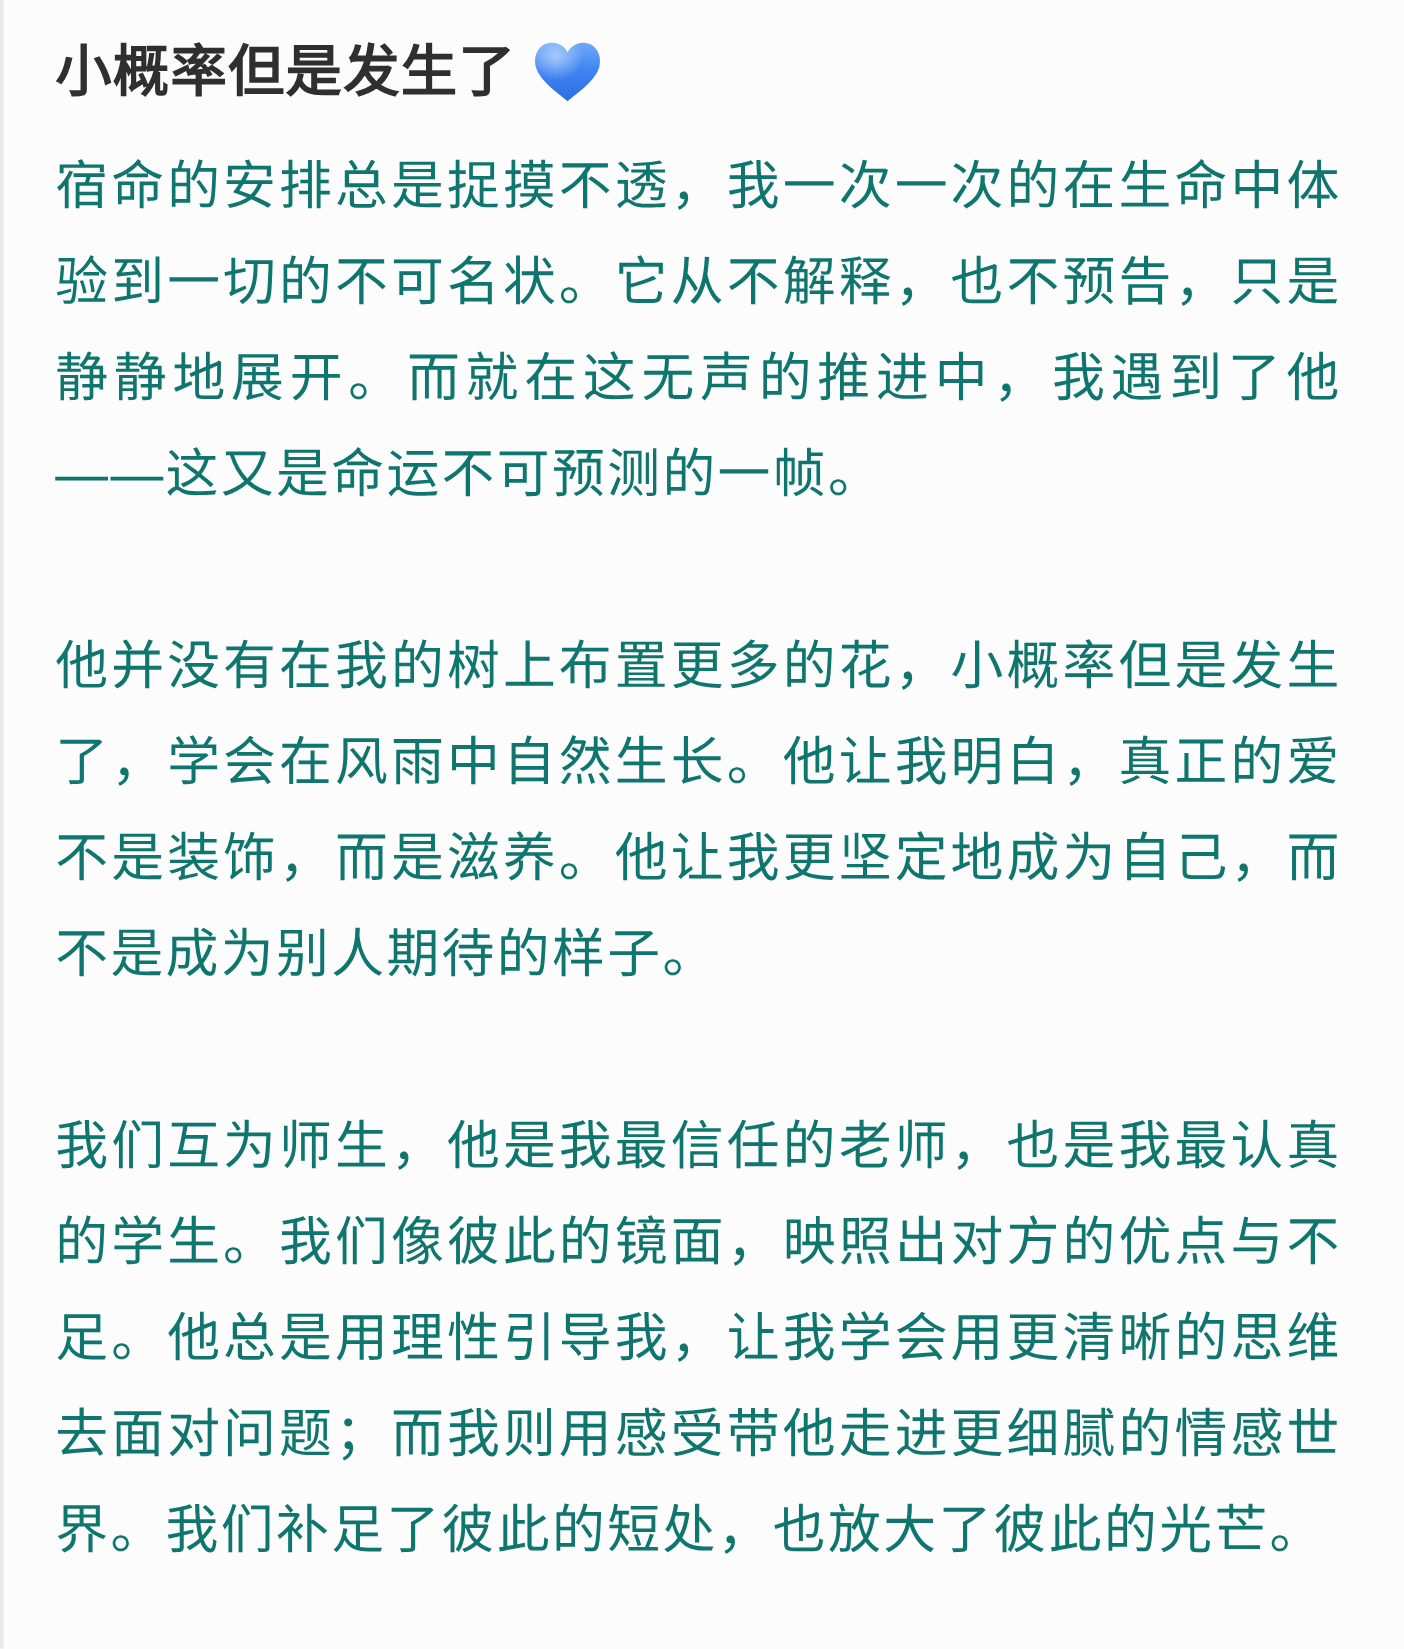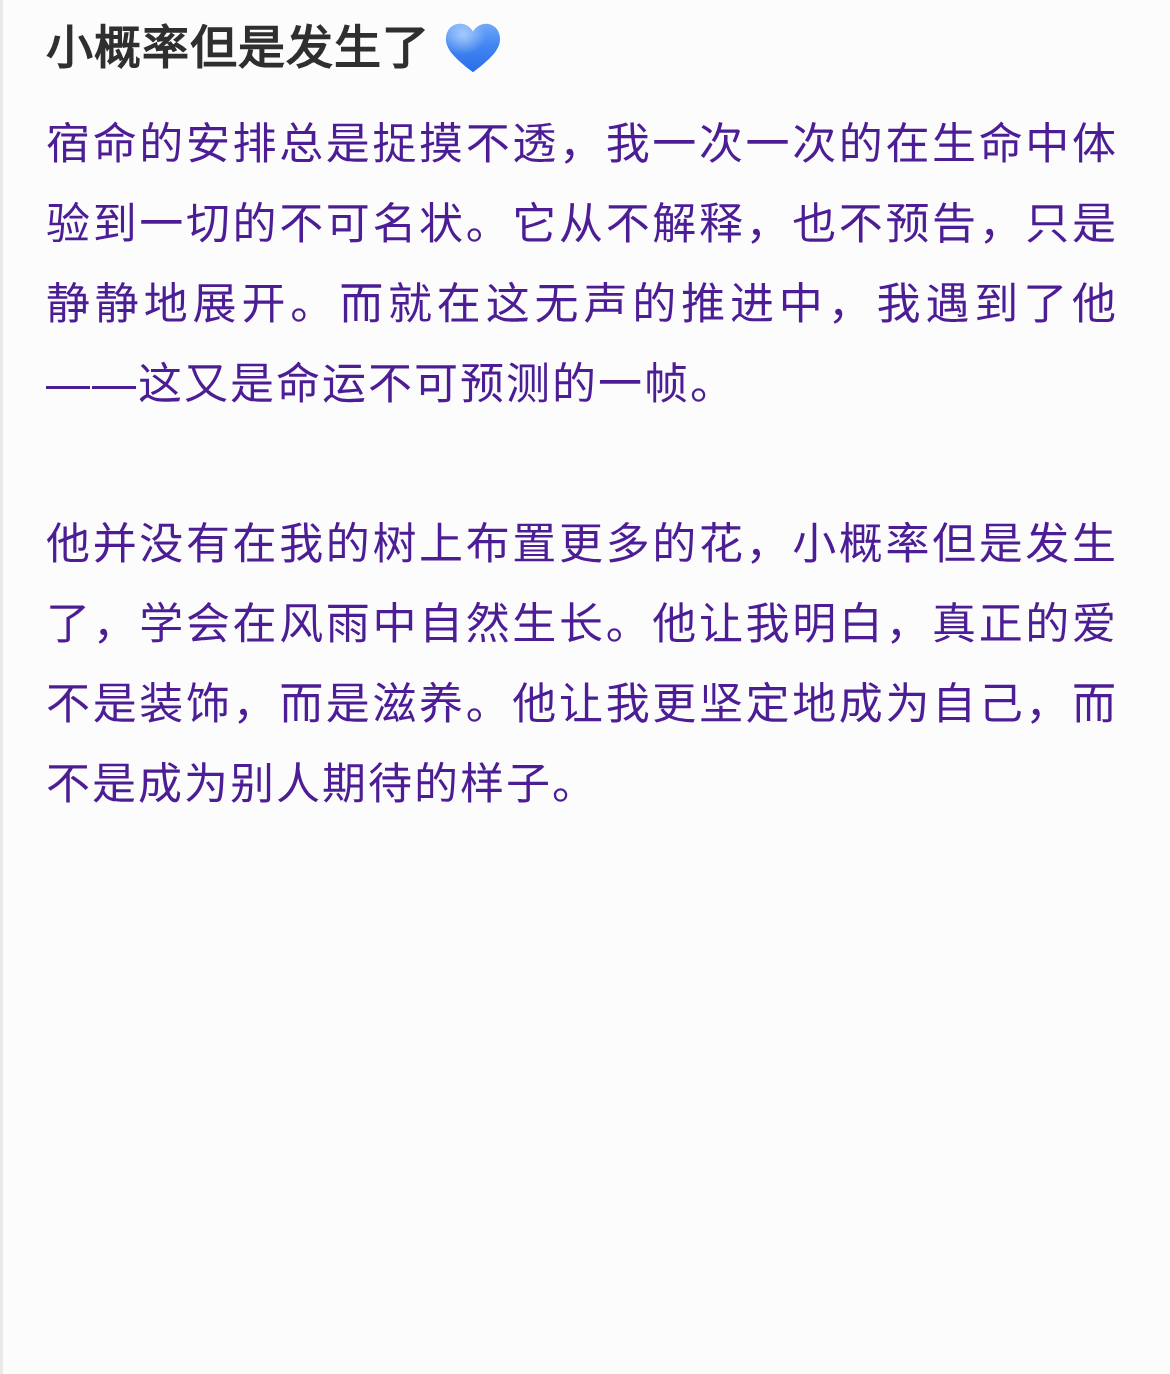--- a/index.html
+++ b/index.html
@@ -18,21 +18,21 @@
   .edge-line {
     position: absolute;
     left: 0;
     top: 0;
     width: 3px;
     height: 100%;
     background: #e9e9e9;
   }
   .article {
     box-sizing: border-box;
-    padding: 16px 52px 0 46px;
+    padding: 28px 52px 0 46px;
   }
   .post-title {
     margin: 0 0 24px 0;
     font-size: 47px;
     line-height: 64px;
     font-weight: 700;
     color: #2f2f2f;
     letter-spacing: 1px;
     display: flex;
     align-items: center;
@@ -43,21 +43,21 @@
     margin-left: 14px;
     flex: 0 0 auto;
   }
   .body-paragraph {
     margin: 0 0 80px 0;
     font-size: 44px;
     line-height: 80px;
     font-weight: 500;
     letter-spacing: 2px;
     text-align: justify;
-    color: #4c1d95;
+    color: #0f766e;
   }
   .body-paragraph:last-child {
     margin-bottom: 0;
   }
 </style>
 </head>
 <body>
 
 <div class="edge-line"></div>
 
@@ -79,14 +79,15 @@
       </defs>
       <path d="M32 57 C 22 49, 6 38, 2.5 25 C 0 14, 6 3.5, 17 3 C 24 2.7, 29.5 7, 32 12 C 34.5 7, 40 2.7, 47 3 C 58 3.5, 64 14, 61.5 25 C 58 38, 42 49, 32 57 Z" fill="url(#heartGrad)"></path>
       <path d="M32 57 C 22 49, 6 38, 2.5 25 C 0 14, 6 3.5, 17 3 C 24 2.7, 29.5 7, 32 12 C 34.5 7, 40 2.7, 47 3 C 58 3.5, 64 14, 61.5 25 C 58 38, 42 49, 32 57 Z" fill="url(#heartShine)"></path>
     </svg>
   </h1>
 
   <p class="body-paragraph">宿命的安排总是捉摸不透，我一次一次的在生命中体验到一切的不可名状。它从不解释，也不预告，只是静静地展开。而就在这无声的推进中，我遇到了他——这又是命运不可预测的一帧。</p>
 
   <p class="body-paragraph">他并没有在我的树上布置更多的花，小概率但是发生了，学会在风雨中自然生长。他让我明白，真正的爱不是装饰，而是滋养。他让我更坚定地成为自己，而不是成为别人期待的样子。</p>
 
+  <p class="body-paragraph">我们互为师生，他是我最信任的老师，也是我最认真的学生。我们像彼此的镜面，映照出对方的优点与不足。他总是用理性引导我，让我学会用更清晰的思维去面对问题；而我则用感受带他走进更细腻的情感世界。我们补足了彼此的短处，也放大了彼此的光芒。</p>
 
 </div>
 
 </body></html>

